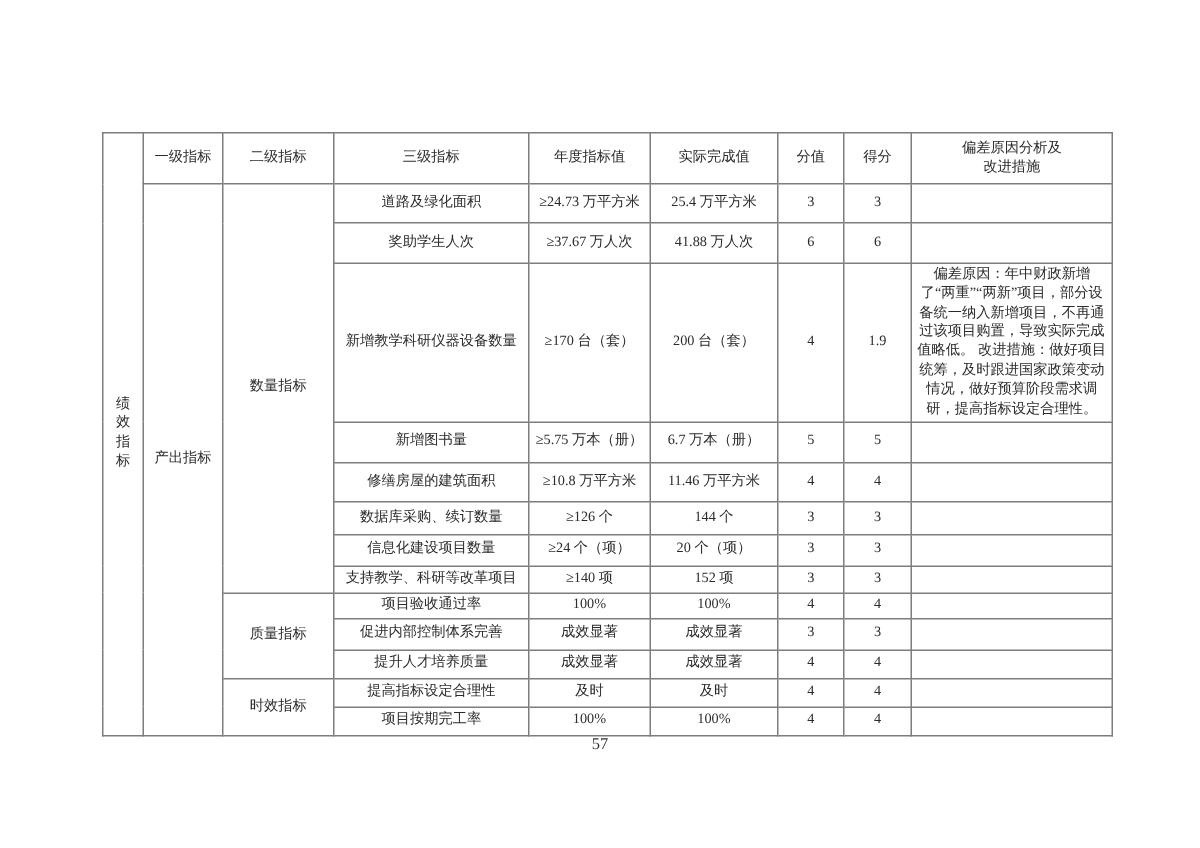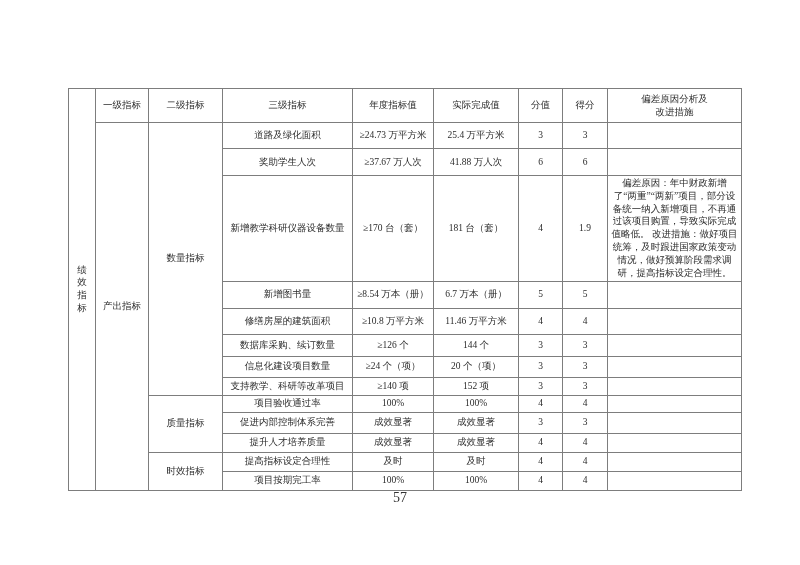--- a/index.html
+++ b/index.html
@@ -54,21 +54,21 @@
     padding: 3px 4px 2px 5px;
     margin-left: 29px;
   }
   tr.sep td { border-top-color: #5a5a5a; }
   .page-number {
     position: absolute;
     top: 490px;
     left: 0;
     width: 100%;
     text-align: center;
-    font-size: 14px;
+    font-size: 11px;
     color: #333;
   }
 </style>
 </head>
 <body>
 
 <div class="page">
 
   <table class="perf">
     <colgroup>
@@ -116,29 +116,29 @@
       <td>≥37.67 万人次</td>
       <td>41.88 万人次</td>
       <td class="num">6</td>
       <td class="num">6</td>
       <td class="remark"></td>
     </tr>
 
     <tr style="height:83px">
       <td class="l3">新增教学科研仪器设备数量</td>
       <td>≥170 台（套）</td>
-      <td>181 台（套）</td>
+      <td>200 台（套）</td>
       <td class="num">4</td>
       <td class="num">1.9</td>
       <td class="remark-filled">偏差原因：年中财政新增了“两重”“两新”项目，部分设备统一纳入新增项目，不再通过该项目购置，导致实际完成值略低。 改进措施：做好项目统筹，及时跟进国家政策变动情况，做好预算阶段需求调研，提高指标设定合理性。</td>
     </tr>
 
     <tr style="height:27px">
       <td class="l3">新增图书量</td>
-      <td>≥8.54 万本（册）</td>
+      <td>≥5.75 万本（册）</td>
       <td>6.7 万本（册）</td>
       <td class="num">5</td>
       <td class="num">5</td>
       <td class="remark"></td>
     </tr>
 
     <tr style="height:26px">
       <td class="l3">修缮房屋的建筑面积</td>
       <td>≥10.8 万平方米</td>
       <td>11.46 万平方米</td>

